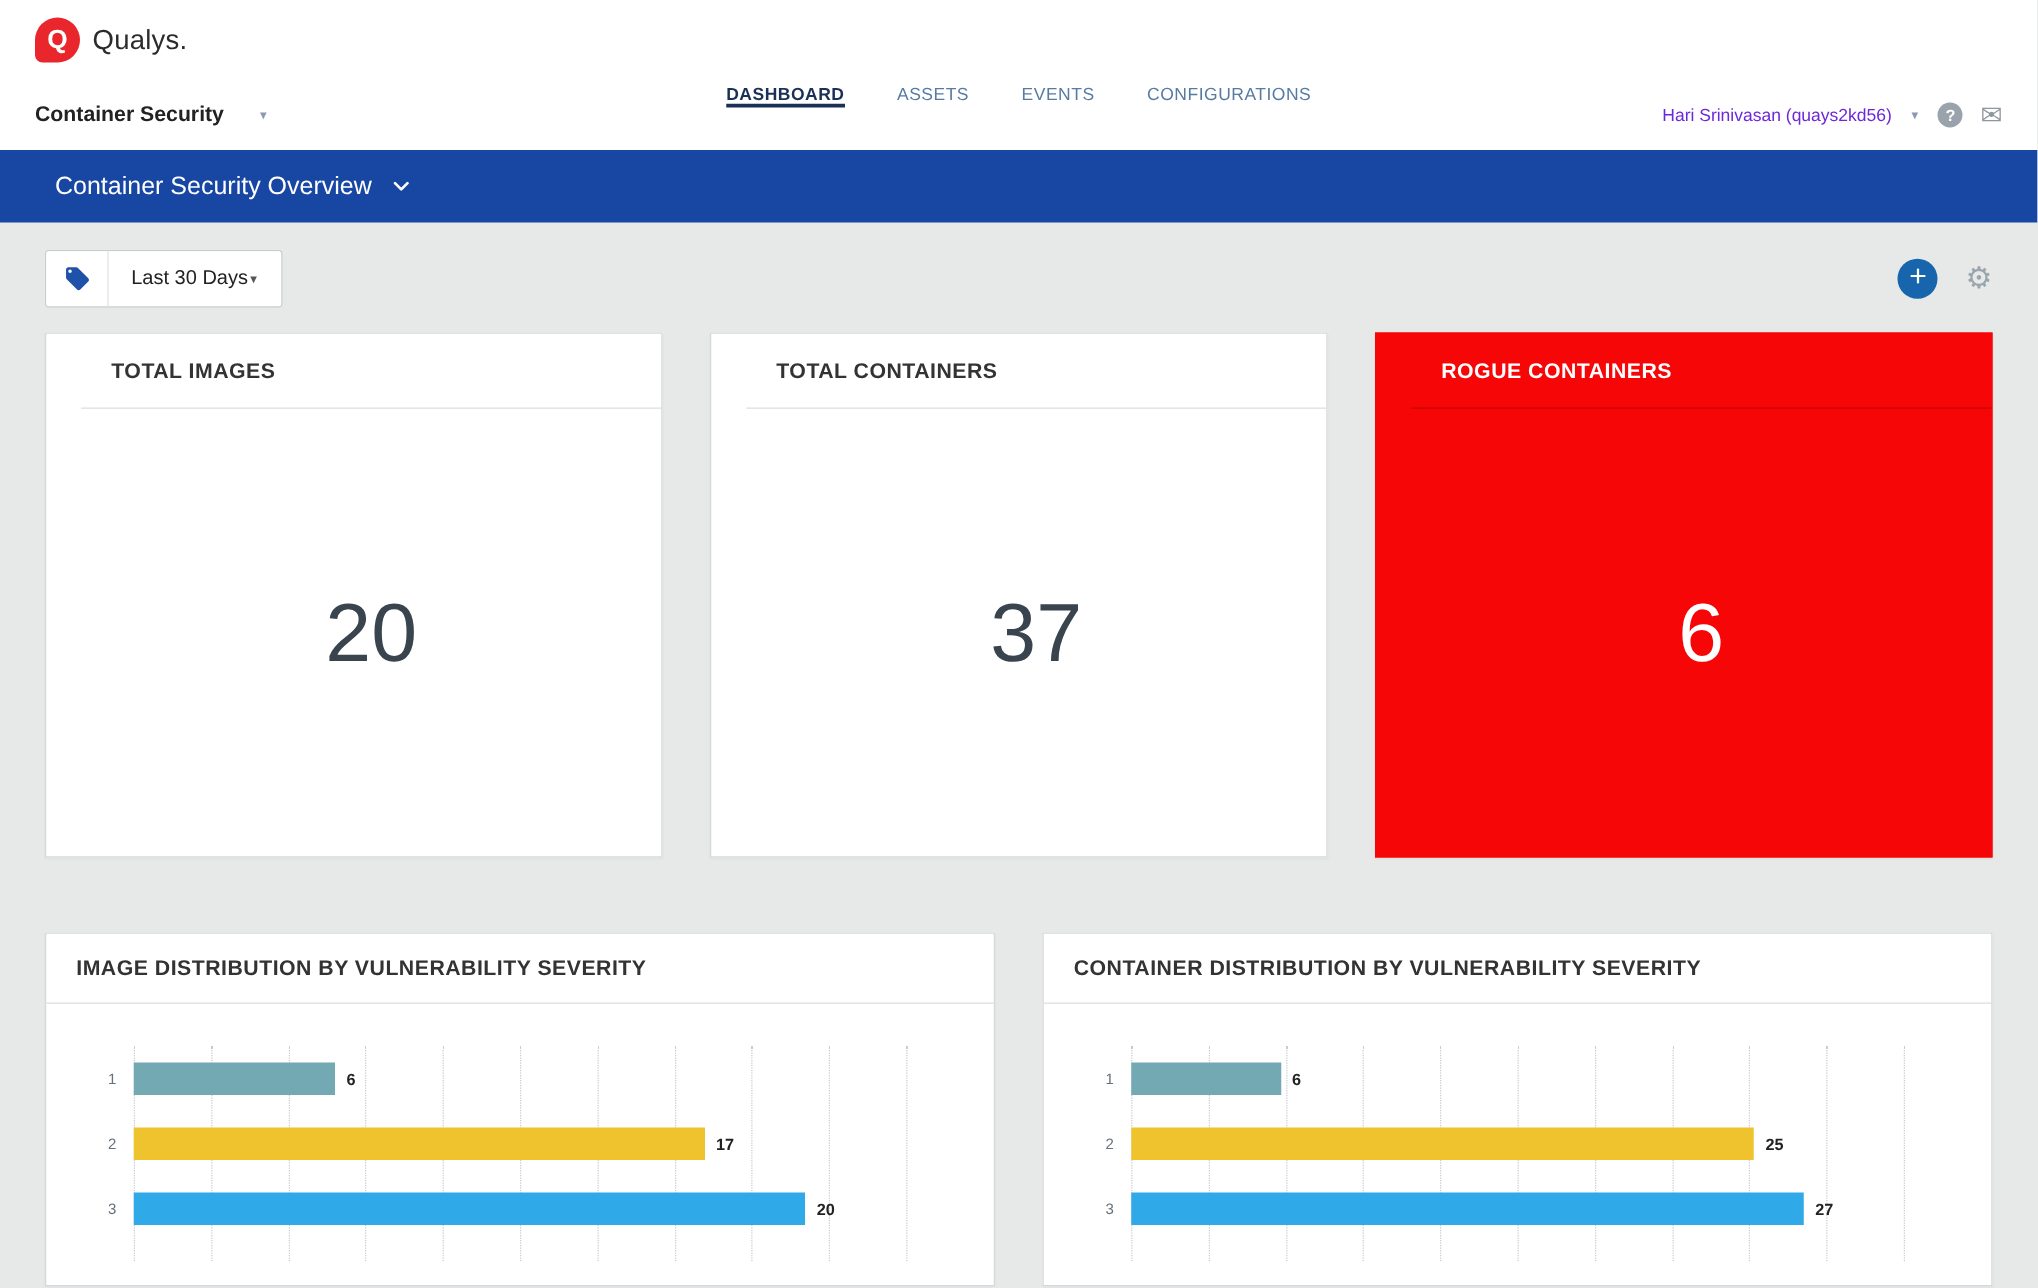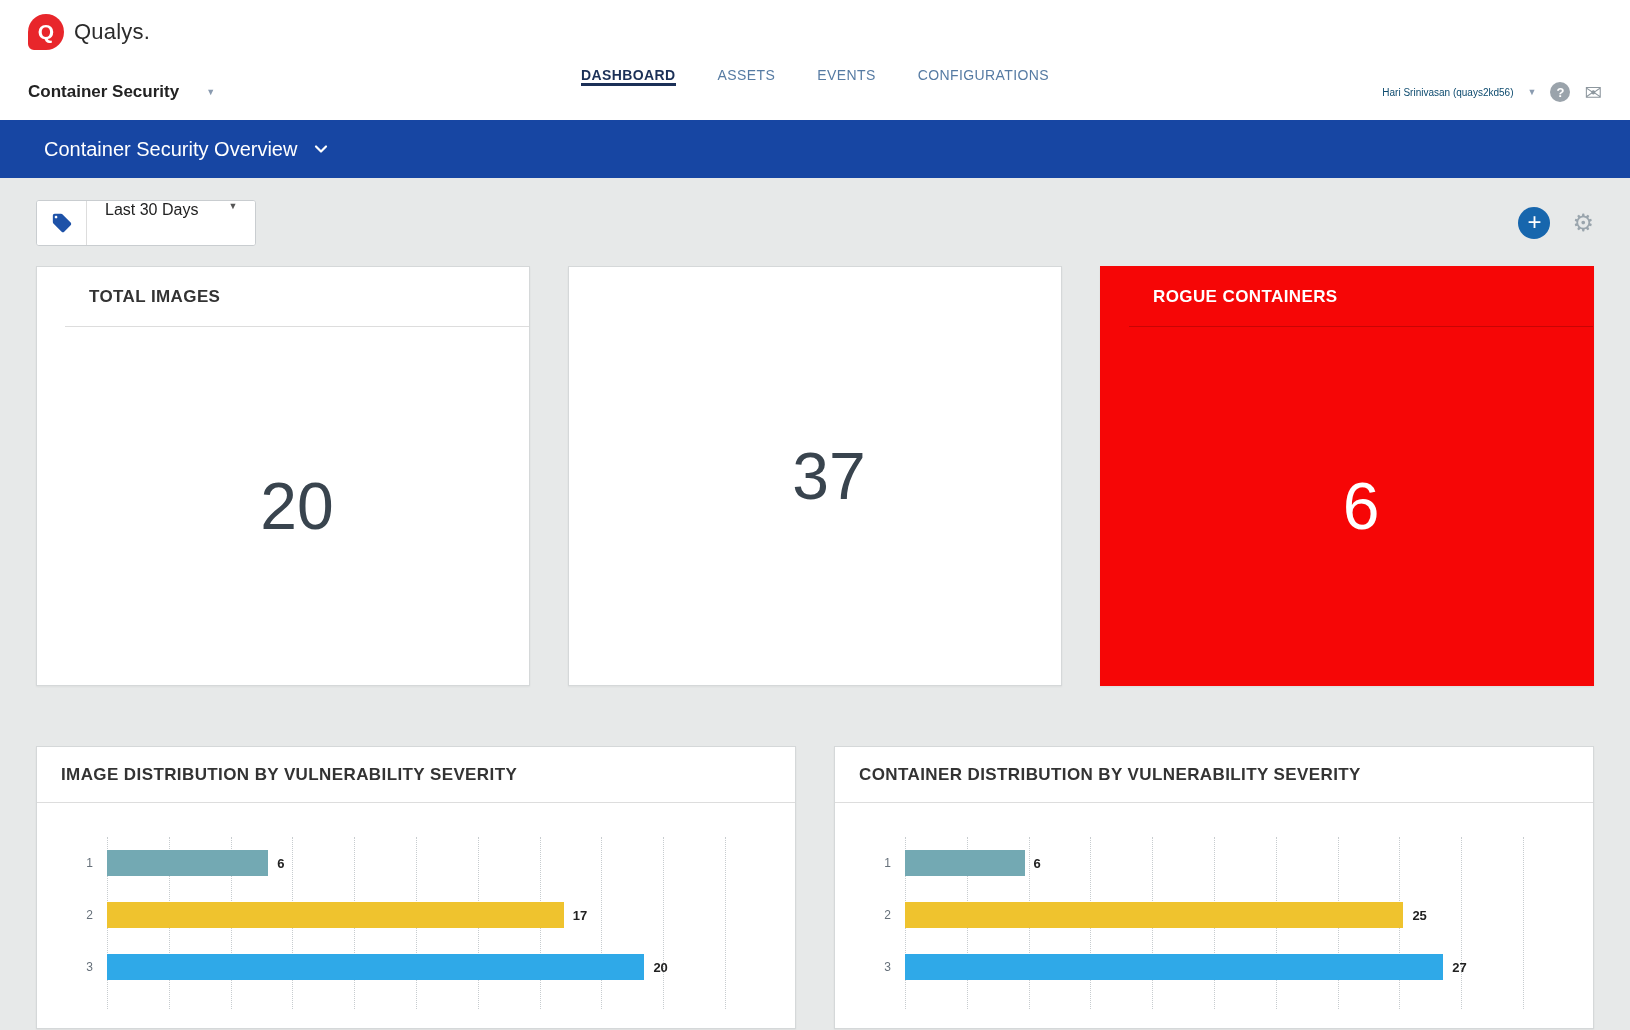--- a/index.html
+++ b/index.html
@@ -30,21 +30,21 @@
   .app-switcher { display:flex; align-items:center; gap:27px; font-size:17px; font-weight:bold; color:#222; cursor:pointer; }
   .caret-small { font-size:9px; color:#8a9bb0; }
 
   .tab {
     display:flex; align-items:center; font-size:14px; letter-spacing:.4px;
     color:var(--tab-inactive,#567BA3); text-decoration:none; cursor:pointer;
     border-bottom:3px solid transparent; padding-top:3px;
   }
   .tab.active { color:var(--tab-active,#1B3057); font-weight:bold; border-bottom-color:var(--tab-active,#1B3057); }
 
-  .user-name { font-size:10px; color:#0c4a6e; cursor:pointer; }
+  .user-name { font-size:14px; color:#6d28d9; cursor:pointer; }
   .help-icon {
     width:20px; height:20px; border-radius:50%; background:#9AA3AB; color:#fff;
     font-size:13px; font-weight:bold; display:flex; align-items:center; justify-content:center; cursor:pointer;
   }
   .mail-icon { font-size:21px; color:#8D979E; cursor:pointer; line-height:1; }
 
   
   .blue-bar {
     height:58px; background:var(--header-blue,#1746A3); color:#fff;
     display:flex; align-items:center; gap:14px; padding:0 44px; font-size:20px;
@@ -52,21 +52,21 @@
   .blue-bar .chev { display:flex; align-items:center; cursor:pointer; }
 
   
   .toolbar { display:flex; align-items:center; justify-content:space-between; padding:22px 36px 20px 36px; }
   .filter-group { display:flex; height:46px; background:#fff; border:1px solid #c9cdd0; border-radius:3px; overflow:hidden; }
   .tag-btn {
     width:50px; border:none; border-right:1px solid #ddd; background:#fff;
     display:flex; align-items:center; justify-content:center; cursor:pointer;
   }
   .date-dropdown {
-    display:flex; gap:30px; padding:0 18px; border:none; background:#fff;
+    display:flex; align-items:center; padding:0 18px; border:none; background:#fff;
     font-family:inherit; font-size:16px; color:#222; cursor:pointer;
   }
   .toolbar-right { display:flex; align-items:center; gap:22px; }
   .add-btn {
     width:32px; height:32px; border-radius:50%; border:none;
     background:var(--accent-blue,#1766AD); color:#fff; font-size:24px; line-height:30px;
     display:flex; align-items:center; justify-content:center; cursor:pointer; padding-bottom:3px;
   }
   .gear-icon { font-size:24px; color:#9AA5AD; cursor:pointer; line-height:1; }
 
@@ -162,20 +162,21 @@
   </div>
 </div>
 
 <main>
   <div class="stat-row">
     <div class="stat-card">
       <div class="card-title">TOTAL IMAGES</div>
       <div class="stat-value">20</div>
     </div>
     <div class="stat-card">
+      <div class="card-title">TOTAL CONTAINERS</div>
       <div class="stat-value">37</div>
     </div>
     <div class="stat-card red">
       <div class="card-title">ROGUE CONTAINERS</div>
       <div class="stat-value">6</div>
     </div>
   </div>
 
   <div class="chart-row">
 

